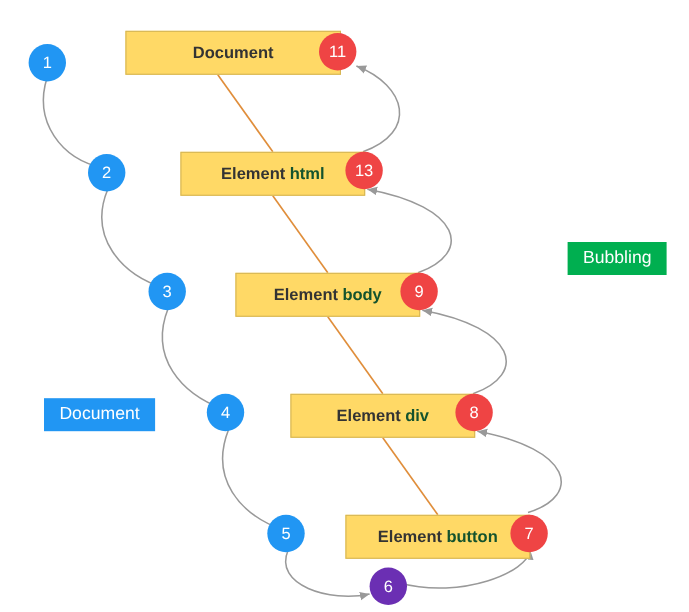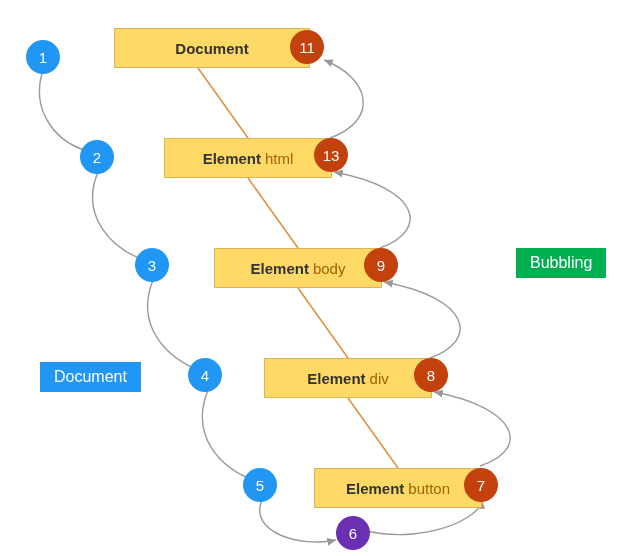--- a/index.html
+++ b/index.html
@@ -18,35 +18,35 @@
     background: #ffd966;
     border: 1px solid #d6b656;
     text-align: center;
     display: flex;
     align-items: center;
     justify-content: center;
     gap: 4px;
     box-sizing: border-box;
   }
   .node .bold { font-weight: 700; color: #333; }
-  .node .reg  { font-weight: 400; color: #a16207; }
+  .node .reg  { font-weight: 700; color: #14532d; }
   .circle {
     position: absolute;
     width: 34px;
     height: 34px;
     border-radius: 50%;
     color: #fff;
     font-weight: 400;
     display: flex;
     align-items: center;
     justify-content: center;
     font-size: 15px;
   }
   .blue   { background: #2196f3; }
-  .green  { background: #c2410c; }
+  .green  { background: #ef4444; }
   .purple { background: #6b2fb3; }
   .label {
     position: absolute;
     color: #fff;
     padding: 6px 14px;
     font-size: 16px;
     font-weight: 400;
   }
   .label.blue  { background: #2196f3; }
   .label.green { background: #00af50; color: #fff; }
@@ -127,13 +127,13 @@
 
 <div class="circle purple" style="left:336px; top:516px;">6</div>
 
 <div class="circle green" style="left:464px; top:468px;">7</div>
 <div class="circle green" style="left:414px; top:358px;">8</div>
 <div class="circle green" style="left:364px; top:248px;">9</div>
 <div class="circle green" style="left:314px; top:138px;">13</div>
 <div class="circle green" style="left:290px; top:30px;">11</div>
 
 <div class="label blue" style="left:40px;  top:362px;">Document</div>
-<div class="label green" style="left:516px; top:248px;">Bubbling</div>
+<div class="label green" style="left:516px; top:220px;">Bubbling</div>
 
 </body></html>

